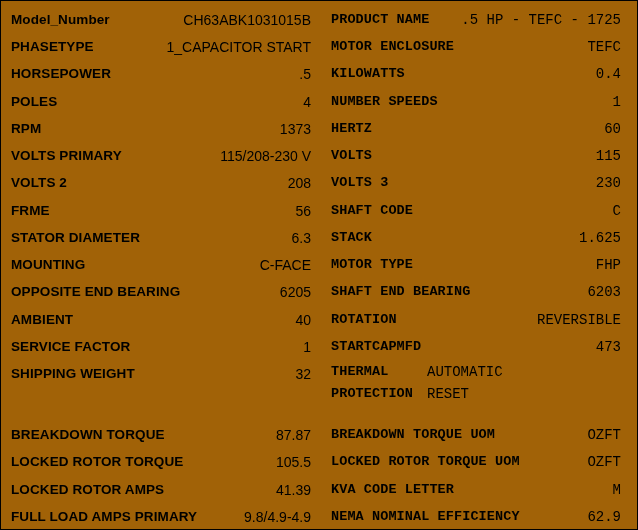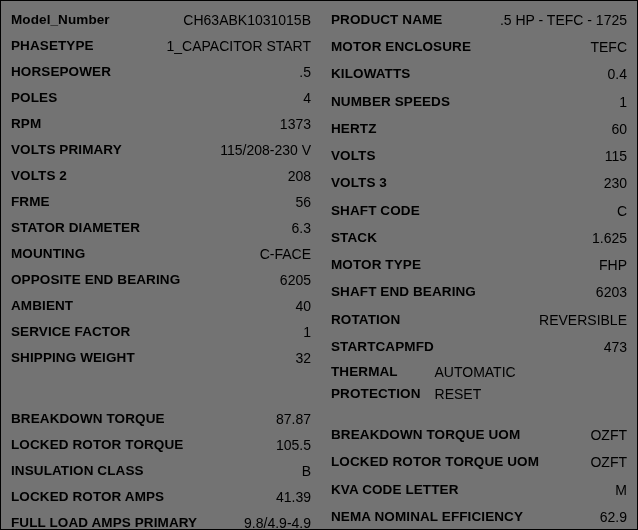--- a/index.html
+++ b/index.html
@@ -12,34 +12,35 @@
     width: 638px;
     height: 530px;
     font-family: "Liberation Sans", sans-serif;
     color: #000000;
     overflow: hidden;
   }
   .spec-sheet {
     width: 638px;
     height: 530px;
     border: 1px solid #000000;
-    background: #737373;
+    background: #a16207;
     display: flex;
     flex-direction: row;
     padding: 4px 0 0 0;
   }
   .col {
     width: 50%;
     padding: 0 8px 0 10px;
     display: flex;
     flex-direction: column;
   }
   .col-right {
     padding-left: 12px;
-    padding-right: 10px;
+    padding-right: 16px;
+    font-family: Liberation Mono, monospace;
   }
   .row {
     display: flex;
     flex-direction: row;
     align-items: flex-start;
     justify-content: space-between;
     min-height: 26px;
     padding-top: 2px;
   }
   .row.tall {
@@ -137,24 +138,20 @@
 
     <div class="row group-start">
       <span class="label">BREAKDOWN TORQUE</span>
       <span class="value">87.87</span>
     </div>
     <div class="row">
       <span class="label">LOCKED ROTOR TORQUE</span>
       <span class="value">105.5</span>
     </div>
     <div class="row">
-      <span class="label">INSULATION CLASS</span>
-      <span class="value">B</span>
-    </div>
-    <div class="row">
       <span class="label">LOCKED ROTOR AMPS</span>
       <span class="value">41.39</span>
     </div>
     <div class="row">
       <span class="label">FULL LOAD AMPS PRIMARY</span>
       <span class="value">9.8/4.9-4.9</span>
     </div>
   </div>
 
   <div class="col col-right">

